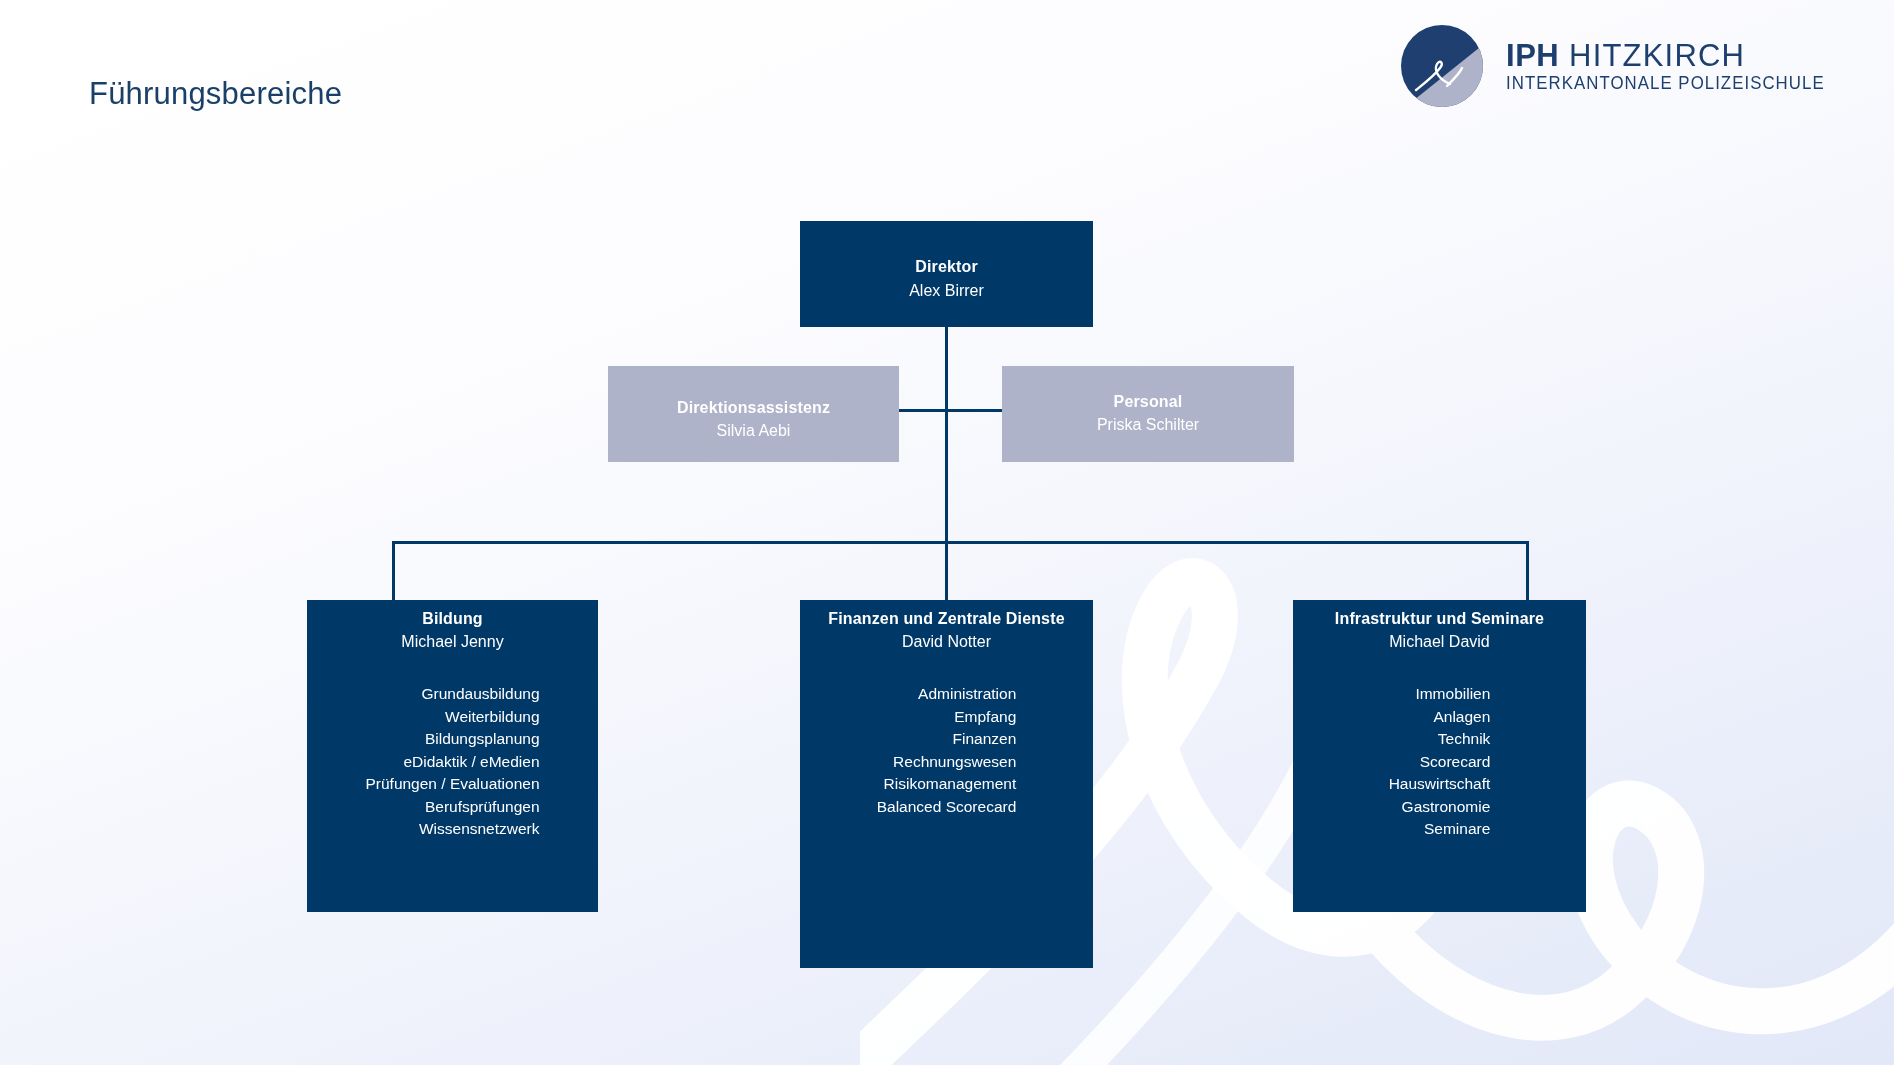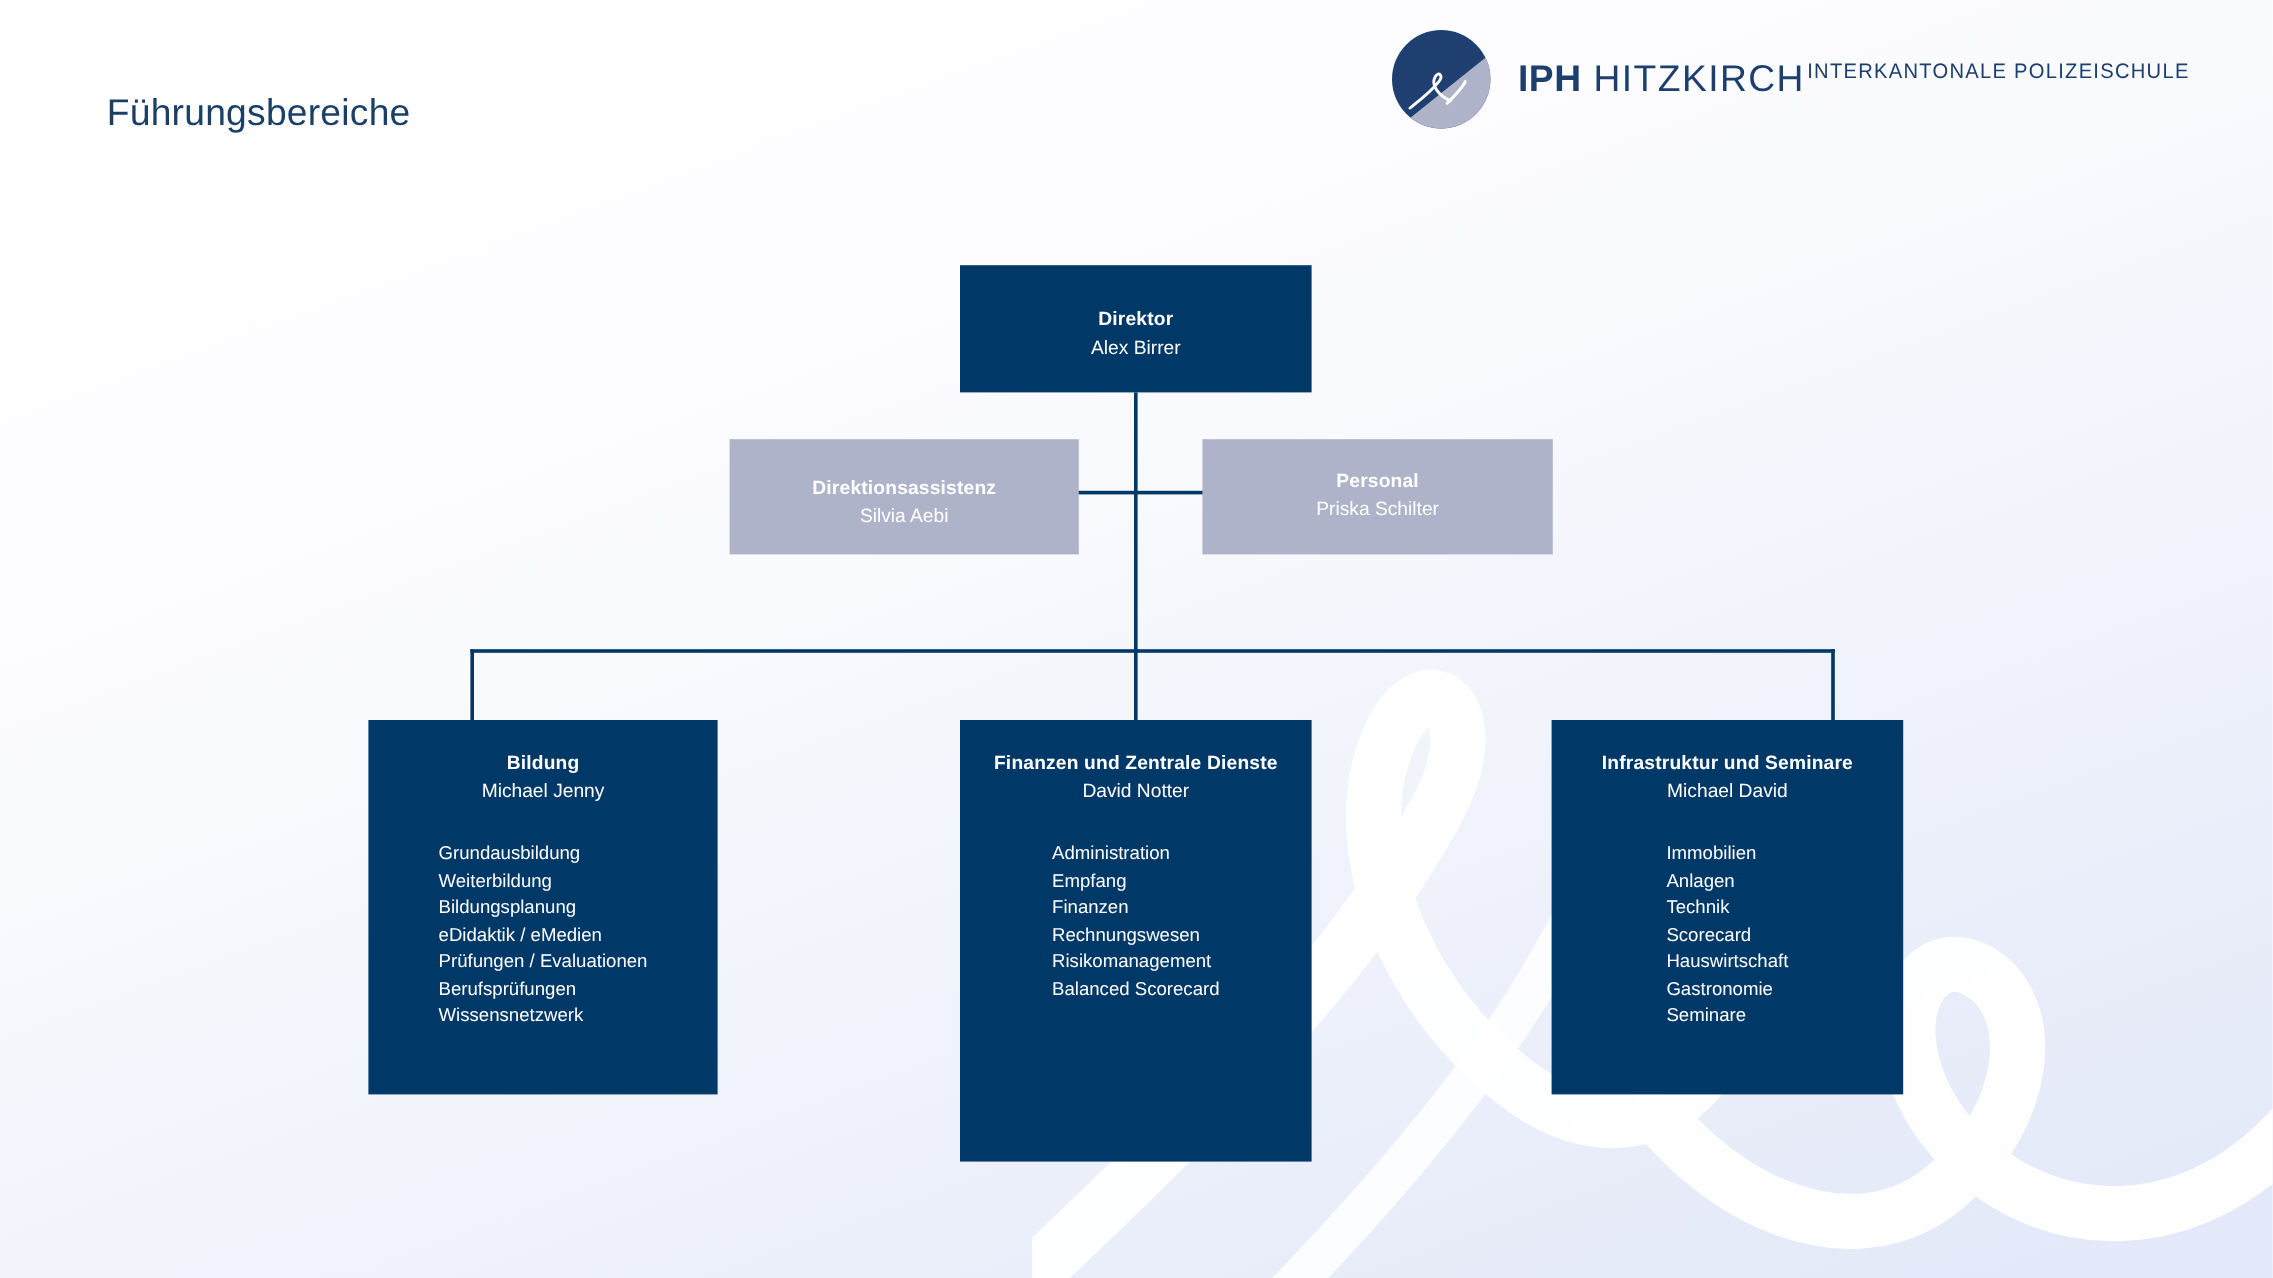--- a/index.html
+++ b/index.html
@@ -39,21 +39,21 @@
     position:absolute;
     right:56px;top:24px;
     display:flex;align-items:center;gap:22px;
   }
   .logo-mark{
     position:relative;
     width:84px;height:84px;
     flex:0 0 auto;
   }
   .logo-text{
-    display:flex;flex-direction:row;justify-content:center;gap:2px;
+    display:flex;flex-direction:column;justify-content:center;gap:2px;
   }
   .logo-line1{
     font-size:31px;
     color:#1c3f6e;
     letter-spacing:1.2px;
     white-space:nowrap;
     line-height:1.05;
   }
   .logo-line1 b{font-weight:bold;letter-spacing:0.5px;}
   .logo-line1 span.light{font-weight:400;}
@@ -67,34 +67,34 @@
     transform-origin:left center;
   }
   
   .chart{position:absolute;left:0;top:0;width:1894px;height:1065px;}
   .node{
     position:absolute;
     box-sizing:border-box;
     display:flex;flex-direction:column;align-items:center;
     text-align:center;
     color:#ffffff;
-    padding-top:26px;
+    padding-top:8px;
   }
   .node.navy{background:#003868;}
   .node.gray{background:#aeb3c9;}
   .node .n-title{
     font-size:16px;font-weight:bold;line-height:1.42;
     letter-spacing:.15px;
   }
   .node .n-person{
     font-size:16px;font-weight:400;line-height:1.42;
   }
   .node .n-list{
     margin-top:30px;
-    display:flex;flex-direction:column;align-items:flex-start;
+    display:flex;flex-direction:column;align-items:flex-end;
   }
   .node .n-list div{
     font-size:15.5px;font-weight:400;line-height:1.45;
   }
   
   #node-direktor{left:800px;top:221px;width:293px;height:106px;justify-content:center;padding-top:11px;}
   #node-direktor .n-title{margin-bottom:1px;}
   #node-assistenz{left:608px;top:366px;width:291px;height:96px;justify-content:center;padding-top:12px;}
   #node-personal{left:1002px;top:366px;width:292px;height:96px;justify-content:center;padding-top:0;}
   #node-bildung{left:307px;top:600px;width:291px;height:312px;}

